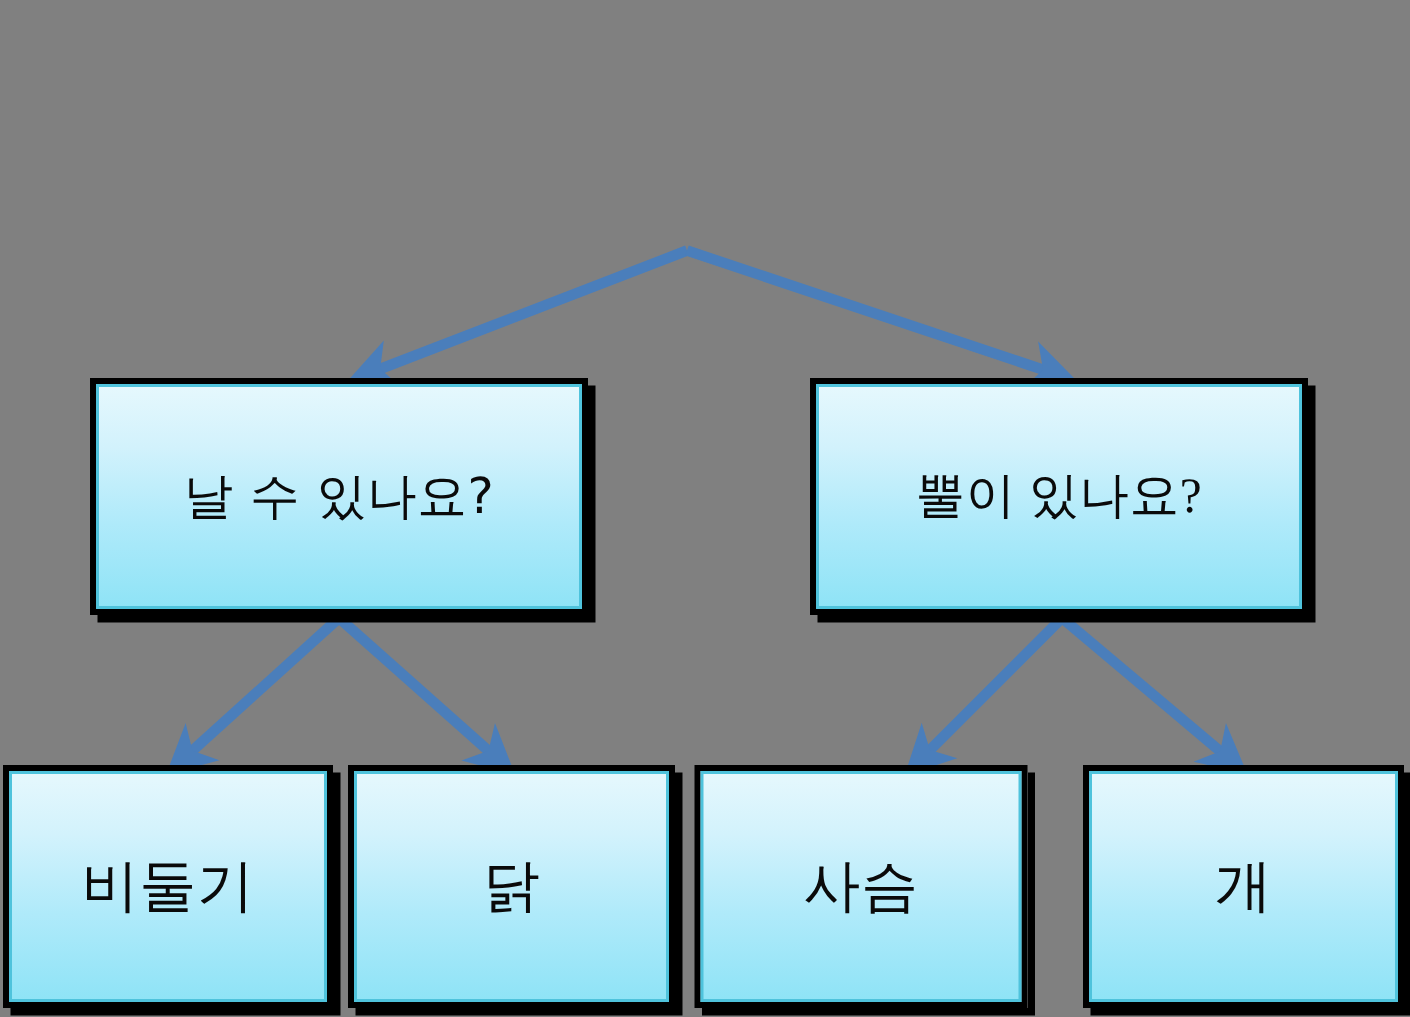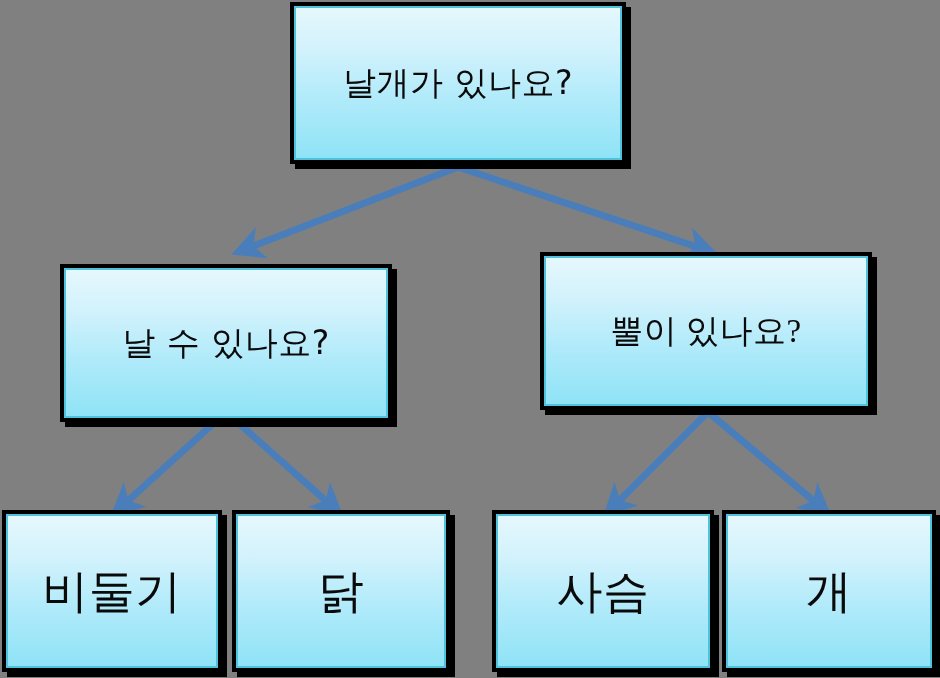--- a/index.html
+++ b/index.html
@@ -46,31 +46,31 @@
     position: relative;
     z-index: 3;
     color: #0A0A0A;
     font-size: 33px;
     line-height: 1.1;
     letter-spacing: 0.5px;
     text-align: center;
     white-space: nowrap;
   }
   .leaf .node-label {
-    font-size: 46px;
+    font-size: 38px;
   }
   
   #node-root   { left: 290px; top: 2px;   width: 336px; height: 162px; }
   
-  #node-q-fly  { left: 60px;  top: 264px; width: 332px; height: 158px; }
+  #node-q-fly  { left: 60px;  top: 252px; width: 332px; height: 158px; }
   #node-q-horn { left: 540px; top: 252px; width: 332px; height: 158px; font-family: Liberation Serif, serif; }
   
   #node-pigeon { left: 2px;   top: 510px; width: 220px; height: 162px; }
   #node-chicken{ left: 232px; top: 510px; width: 218px; height: 162px; }
-  #node-deer   { left: 492px; top: 510px; width: 222px; height: 162px; }
+  #node-deer   { left: 463px; top: 510px; width: 222px; height: 162px; }
   #node-dog    { left: 722px; top: 510px; width: 214px; height: 162px; }
 </style>
 </head>
 <body>
 
 <div id="canvas">
 
   <svg id="edges" width="940" height="678" viewBox="0 0 940 678">
     <defs>
       <marker id="arrowhead" markerWidth="5.2" markerHeight="5.2" refX="3.1" refY="2.6" orient="auto" markerUnits="strokeWidth">
@@ -84,23 +84,20 @@
 
     <line x1="226" y1="412" x2="120" y2="508" stroke="#4A7EBB" stroke-width="7" marker-end="url(#arrowhead)"></line>
 
     <line x1="226" y1="412" x2="334" y2="508" stroke="#4A7EBB" stroke-width="7" marker-end="url(#arrowhead)"></line>
 
     <line x1="708" y1="412" x2="612" y2="508" stroke="#4A7EBB" stroke-width="7" marker-end="url(#arrowhead)"></line>
 
     <line x1="708" y1="412" x2="822" y2="508" stroke="#4A7EBB" stroke-width="7" marker-end="url(#arrowhead)"></line>
   </svg>
 
-  <div class="node" id="node-root">
-    <span class="node-label">날개가 있나요?</span>
-  </div>
 
   <div class="node" id="node-q-fly">
     <span class="node-label">날 수 있나요?</span>
   </div>
 
   <div class="node" id="node-q-horn">
     <span class="node-label">뿔이 있나요?</span>
   </div>
 
   <div class="node leaf" id="node-pigeon">

